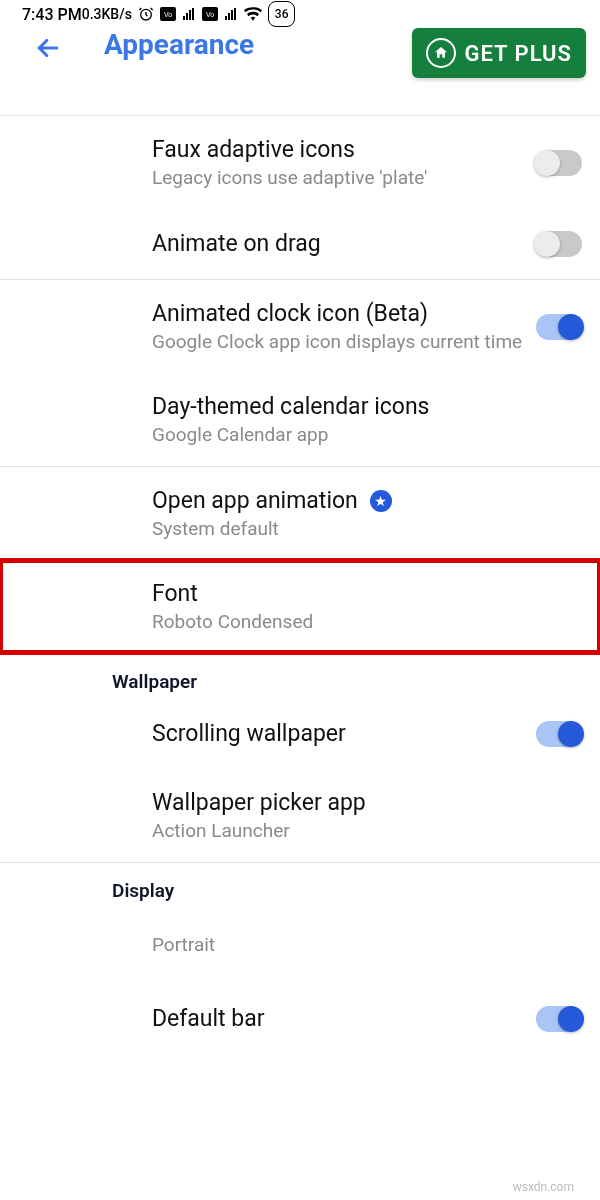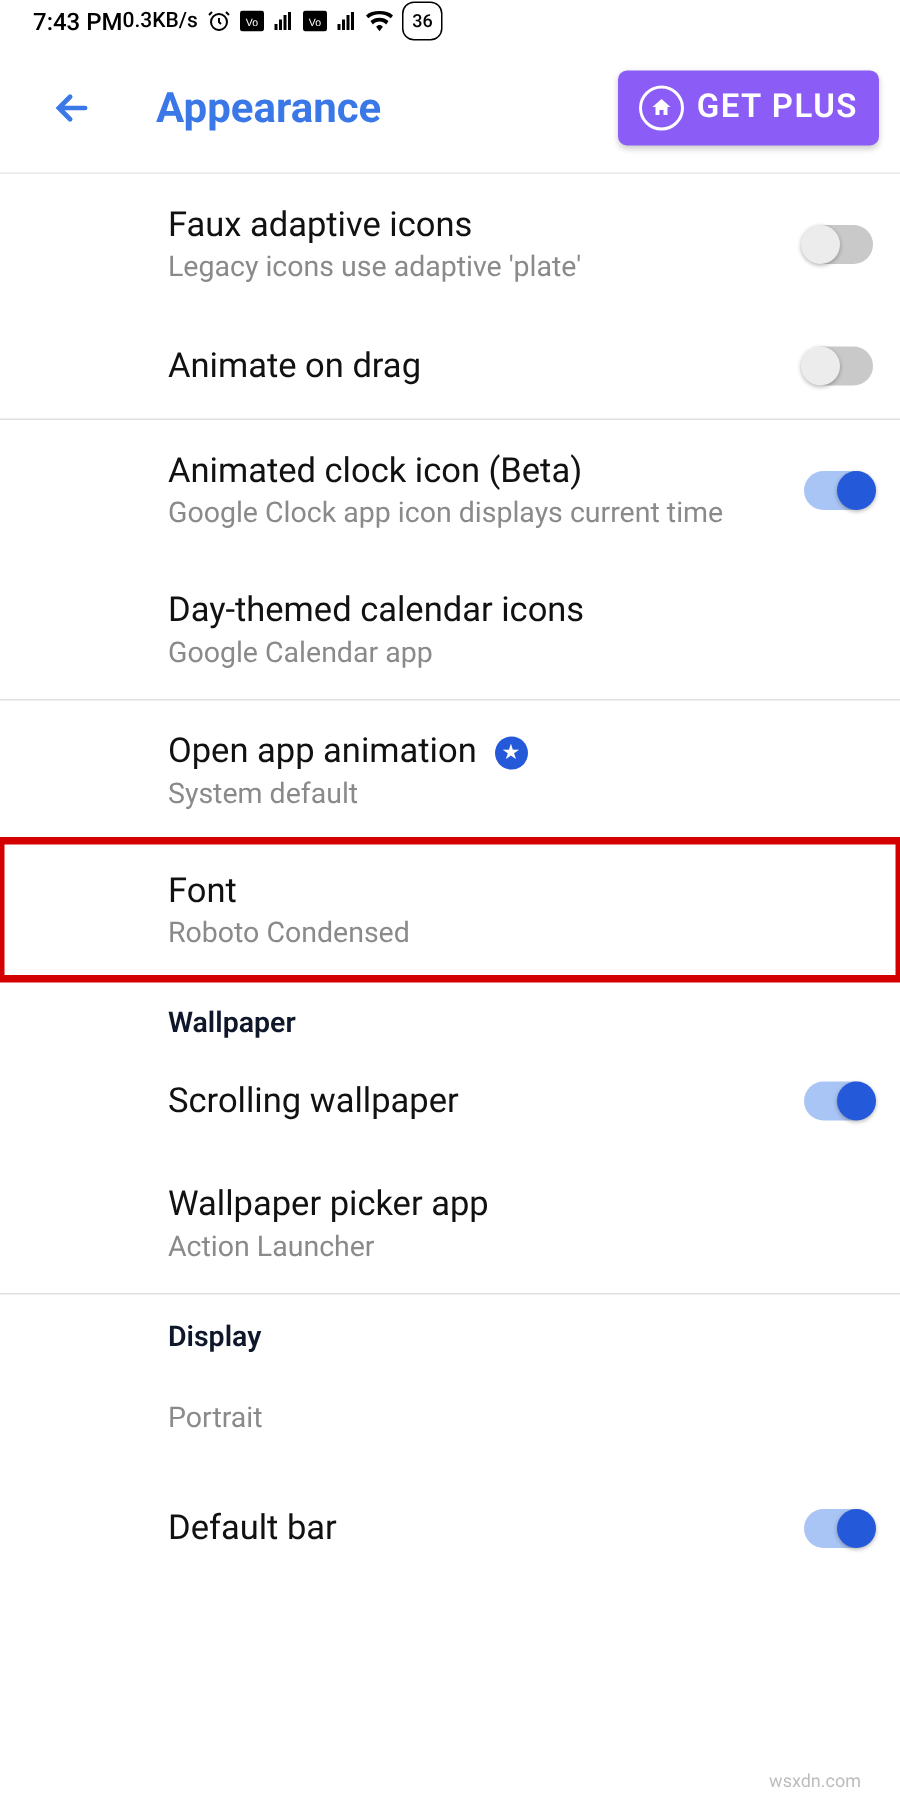--- a/index.html
+++ b/index.html
@@ -18,41 +18,41 @@
     padding: 0 16px 0 22px;
     font-size: 16px;
     font-weight: 500;
     color: #000;
   }
   .status-right { display: flex; align-items: center; gap: 6px; font-size: 14px; }
   .status-right .ico { display:inline-flex; align-items:center; justify-content:center; }
   .batt { border:1.5px solid #000; border-radius:8px; padding:5px 6px; font-size:12px; line-height:14px; }
   .header {
     display: flex;
-    align-items: center;
+    align-items: flex-start;
     height: 88px;
     padding: 0 14px 0 28px;
     border-bottom: 1px solid #e9e9e9;
     position: relative;
     background: #fff;
   }
   .back-btn {
     width: 40px; height: 40px;
     display: flex; align-items:center; justify-content:center;
     color: #3a78e7;
   }
   .title {
     font-size: 28px;
     font-weight: 700;
     color: #3a78e7;
     margin-left: 36px;
   }
   .get-plus {
     margin-left: auto;
-    background: #8b5cf6;
+    background: #15803d;
     color: #fff;
     border-radius: 6px;
     padding: 10px 14px;
     display: flex;
     align-items: center;
     gap: 8px;
     font-size: 22px;
     font-weight: 600;
     letter-spacing: 1px;
     box-shadow: 0 2px 4px rgba(0,0,0,.2);
@@ -75,21 +75,21 @@
     width:34px; height:22px; border-radius:4px;
     background:#eef3fb;
   }
   .list { }
   .row {
     padding: 20px 18px 20px 112px;
     display: flex;
     align-items: center;
     min-height: 70px;
   }
-  .row-text { flex: 1; }
+  .row-text { flex: 1; margin-left: 40px; }
   .row .primary { font-size: 23px; color: #111; line-height:28px; }
   .row .secondary { font-size: 19px; color: #8a8a8a; margin-top: 3px; line-height:22px; }
   .section-divider { height: 1px; background: #e0e0e0; }
   .section-head { padding: 16px 18px 6px 112px; }
   .section-head span { font-size: 19px; font-weight: 600; color: #0f172a; }
   .toggle {
     width: 46px; height: 26px; border-radius: 26px;
     position: relative; flex-shrink: 0;
   }
   .toggle::after {

